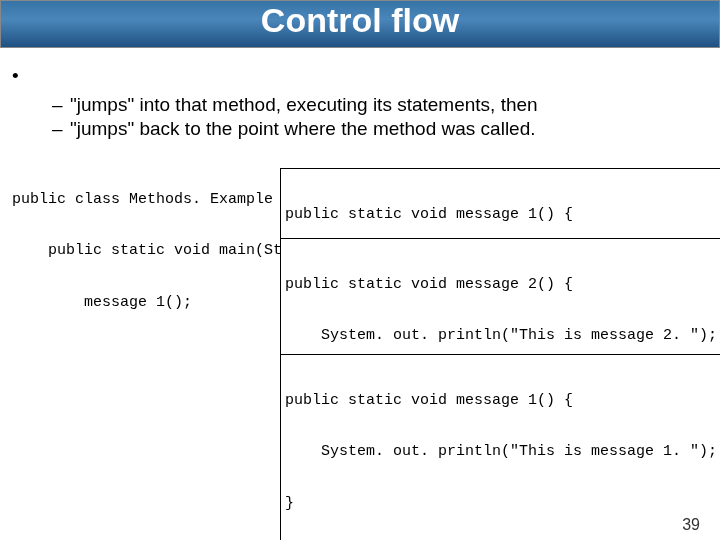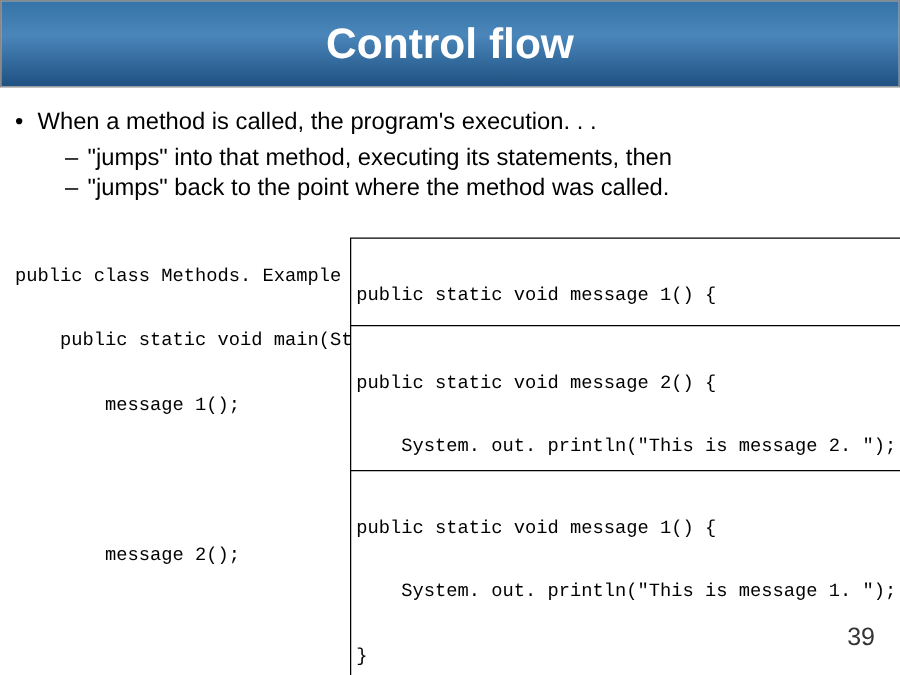--- a/index.html
+++ b/index.html
@@ -7,25 +7,24 @@
     margin: 0;
     width: 720px;
     height: 540px;
     background: #fff;
     font-family: Arial, Helvetica, sans-serif;
     color: #000;
     position: relative;
   }
   .title-bar {
     width: 100%;
-    height: 70px;
+    height: 48px;
     background: linear-gradient(to bottom,#3673a6 0%,#4a86ba 40%,#1f5182 100%);
     border: 1px solid #888;
     display: flex;
-    align-items: center;
     justify-content: center;
   }
   .title-bar h1 {
     margin: 0;
     color: #fff;
     font-size: 34px;
     font-weight: bold;
     font-family: Verdana, Arial, sans-serif;
   }
   .content {
@@ -56,53 +55,52 @@
     white-space: pre;
     padding: 2px 4px;
     font-family: "Courier New", monospace;
     font-size: 15px;
     line-height: 1.15;
   }
   .b { font-weight: normal; }
   .slidenum {
     position: absolute;
     right: 20px;
-    bottom: 18px;
-    font-size: 20px;
+    bottom: 6px;
+    font-size: 16px;
     color: #333;
   }
 </style>
 </head>
 <body>
 
 <div class="title-bar">
   <h1>Control flow</h1>
 </div>
 
 <div class="content">
   <div class="bullet">
     <span class="mark">•</span>
-    <span>When a method is called, the program's execution. . .</span>
   </div>
   <div class="sub">
     <span class="mark">–</span>
     <span>"jumps" into that method, executing its statements, then</span>
   </div>
   <div class="sub">
     <span class="mark">–</span>
     <span>"jumps" back to the point where the method was called.</span>
   </div>
 
   <div class="code-area">
     <div class="codeblock" style="left:0; top:0;">
       <div>public class Methods. Example {</div>
       <div>    public static void main(String[] args) {</div>
       <div><span>        </span><span class="b">message 1();</span></div>
       <div style="height:34px;"></div>
-      <div><span>        </span><span class="b">message 2();</span></div>
+      <div><span>        </span></div>
       <div style="height:34px;"></div>
       
       
       
       
       
     </div>
 
     <div class="overlay" style="left:268px; top:12px;">
       <div>public static void message 1() {</div>

